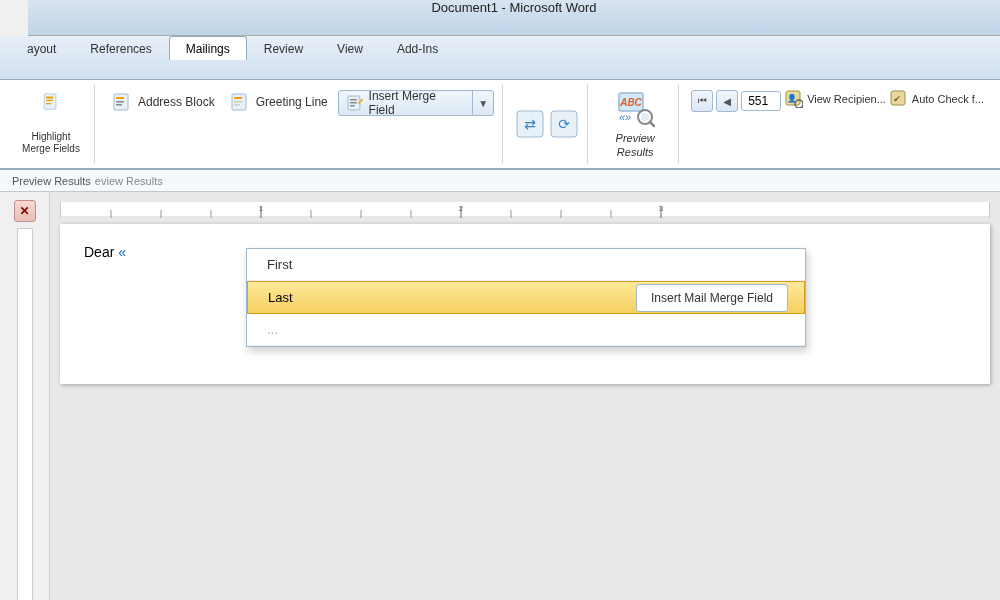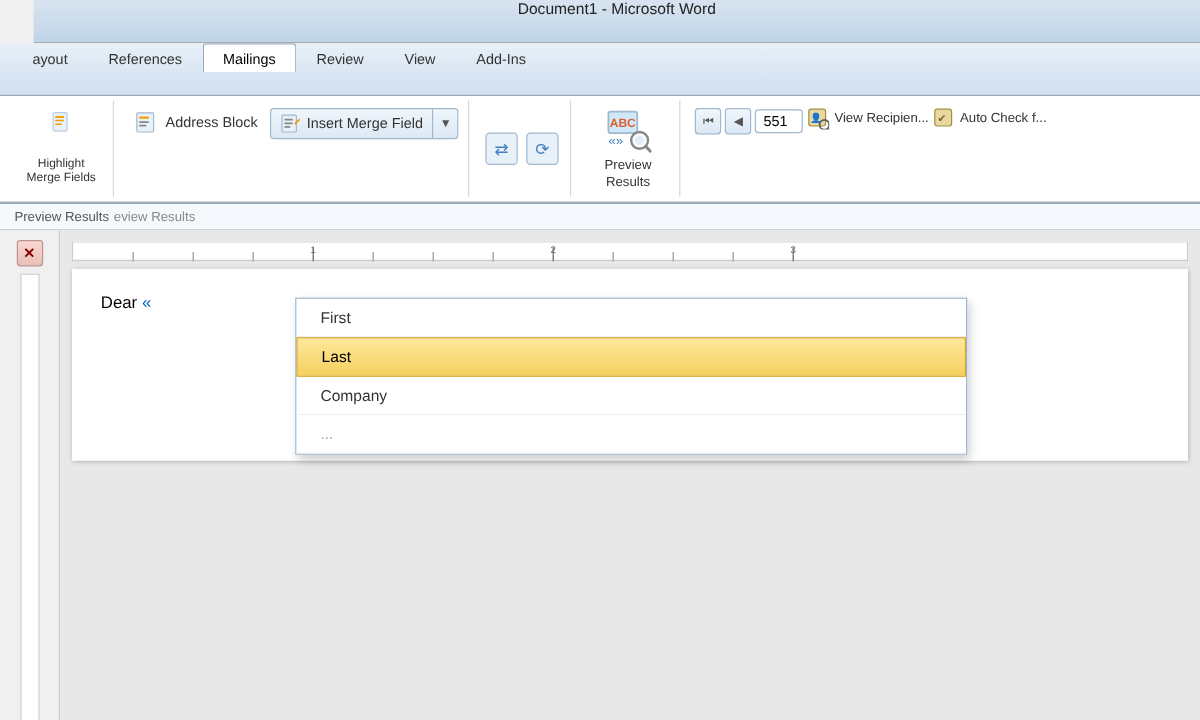--- a/index.html
+++ b/index.html
@@ -142,20 +142,21 @@
     .preview-big-btn {
       display: flex;
       flex-direction: column;
       align-items: center;
       cursor: pointer;
       font-size: 11px;
       text-align: center;
       color: #333;
       gap: 2px;
       width: 70px;
+      font-style: italic;
     }
     .nav-row {
       display: flex;
       align-items: center;
       gap: 3px;
     }
     .nav-btn {
       width: 22px;
       height: 22px;
       border: 1px solid #a0b8d0;
@@ -371,20 +372,29 @@
     <div class="small-btn">
       <svg width="20" height="20" viewBox="0 0 20 20">
         <rect x="1" y="2" width="14" height="16" rx="1" fill="#e8f0f8" stroke="#a0b8d0" stroke-width="1"></rect>
         <rect x="3" y="5" width="8" height="2" rx="0.5" fill="#f0a000"></rect>
         <rect x="3" y="9" width="8" height="1.5" rx="0.5" fill="#888"></rect>
         <rect x="3" y="12" width="6" height="1.5" rx="0.5" fill="#888"></rect>
       </svg>
       <span>Address Block</span>
     </div>
 
+    <div class="small-btn">
+      <svg width="20" height="20" viewBox="0 0 20 20">
+        <rect x="1" y="2" width="14" height="16" rx="1" fill="#e8f0f8" stroke="#a0b8d0" stroke-width="1"></rect>
+        <rect x="3" y="5" width="8" height="2" rx="0.5" fill="#f0a000"></rect>
+        <rect x="3" y="9" width="8" height="1.5" rx="0.5" fill="#ccc"></rect>
+        <rect x="3" y="12" width="6" height="1.5" rx="0.5" fill="#ccc"></rect>
+      </svg>
+      <span>Greeting Line</span>
+    </div>
 
     <div class="insert-merge-btn">
       <div class="main-part">
         <svg width="18" height="18" viewBox="0 0 18 18">
           <rect x="1" y="2" width="12" height="14" rx="1" fill="#e8f0f8" stroke="#a0b8d0" stroke-width="1"></rect>
           <rect x="3" y="5" width="7" height="1.5" rx="0.5" fill="#888"></rect>
           <rect x="3" y="8" width="7" height="1.5" rx="0.5" fill="#888"></rect>
           <rect x="3" y="11" width="5" height="1.5" rx="0.5" fill="#888"></rect>
           <rect x="11" y="9" width="6" height="1.5" rx="0.3" fill="#f0a000" transform="rotate(-45 11 9)"></rect>
         </svg>
@@ -500,26 +510,26 @@
 
     <div class="dropdown-overlay">
 
       <div class="dropdown-item">
         <span>First</span>
       </div>
 
       <div class="dropdown-item highlighted" style="position:relative;">
         <span>Last</span>
         
+        <button class="insert-mail-merge-btn">
+          <span>Insert Mail Merge Field</span>
+        </button>
       </div>
 
 
-      <div class="dropdown-item">
-        <span>Company</span>
-      </div>
 
       <div class="dropdown-item" style="color:#aaa;">
         <span>...</span>
       </div>
     </div>
 
     <div class="cursor-arrow" style="left: 610px; top: 420px;">⬉</div>
 
   </div>
 </div>

